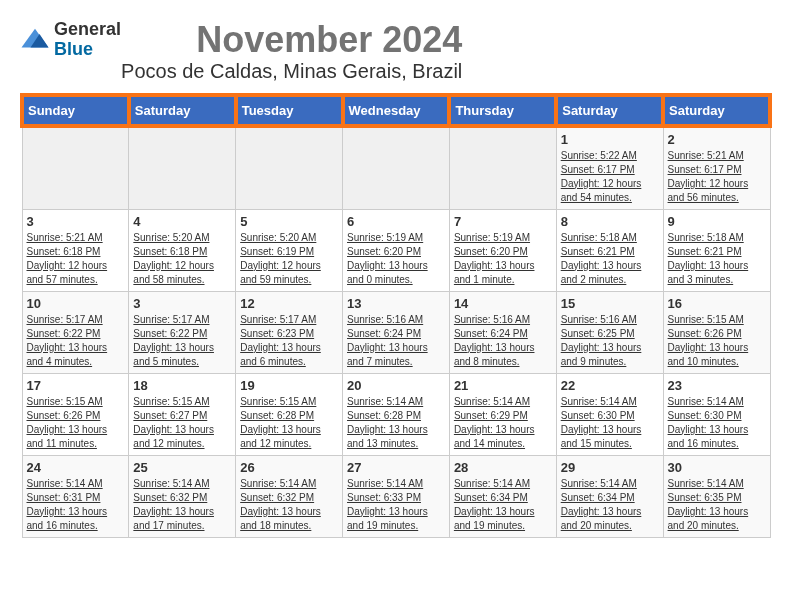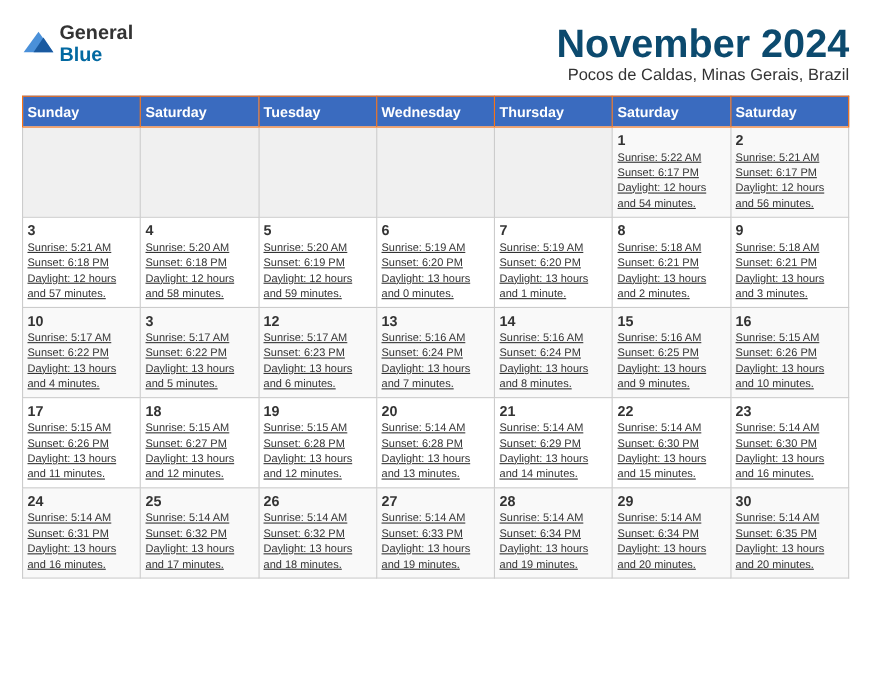--- a/index.html
+++ b/index.html
@@ -6,21 +6,20 @@
     body {
       font-family: Arial, sans-serif;
       background: #fff;
       width: 792px;
       min-height: 612px;
       padding: 20px;
     }
     .header {
       display: flex;
       align-items: flex-start;
-      justify-content: space-between;
       margin-bottom: 10px;
     }
     .logo {
       display: flex;
       align-items: center;
       gap: 4px;
     }
     .logo-text {
       font-size: 18px;
       font-weight: bold;
@@ -31,40 +30,39 @@
     .logo-icon {
       width: 30px;
       height: 30px;
     }
     .title-block {
       text-align: right;
     }
     .month-title {
       font-size: 36px;
       font-weight: bold;
-      color: #0c4a6e;
+      color: #737373;
       line-height: 1.1;
-      margin-left: 20px;
     }
     .subtitle {
-      font-size: 15px;
+      font-size: 20px;
       color: #333;
     }
     table {
       width: 100%;
       border-collapse: collapse;
       font-size: 11px;
     }
     thead tr th {
       background-color: #3a6bbf;
       color: #fff;
       padding: 6px 4px;
       text-align: left;
       font-size: 13px;
-      border: 1px solid #f97316;
+      border: 4px solid #f97316;
     }
     tbody tr td {
       vertical-align: top;
       border: 1px solid #ccc;
       padding: 4px;
       min-height: 80px;
       height: 80px;
       color: #333;
       background: #fff;
     }

